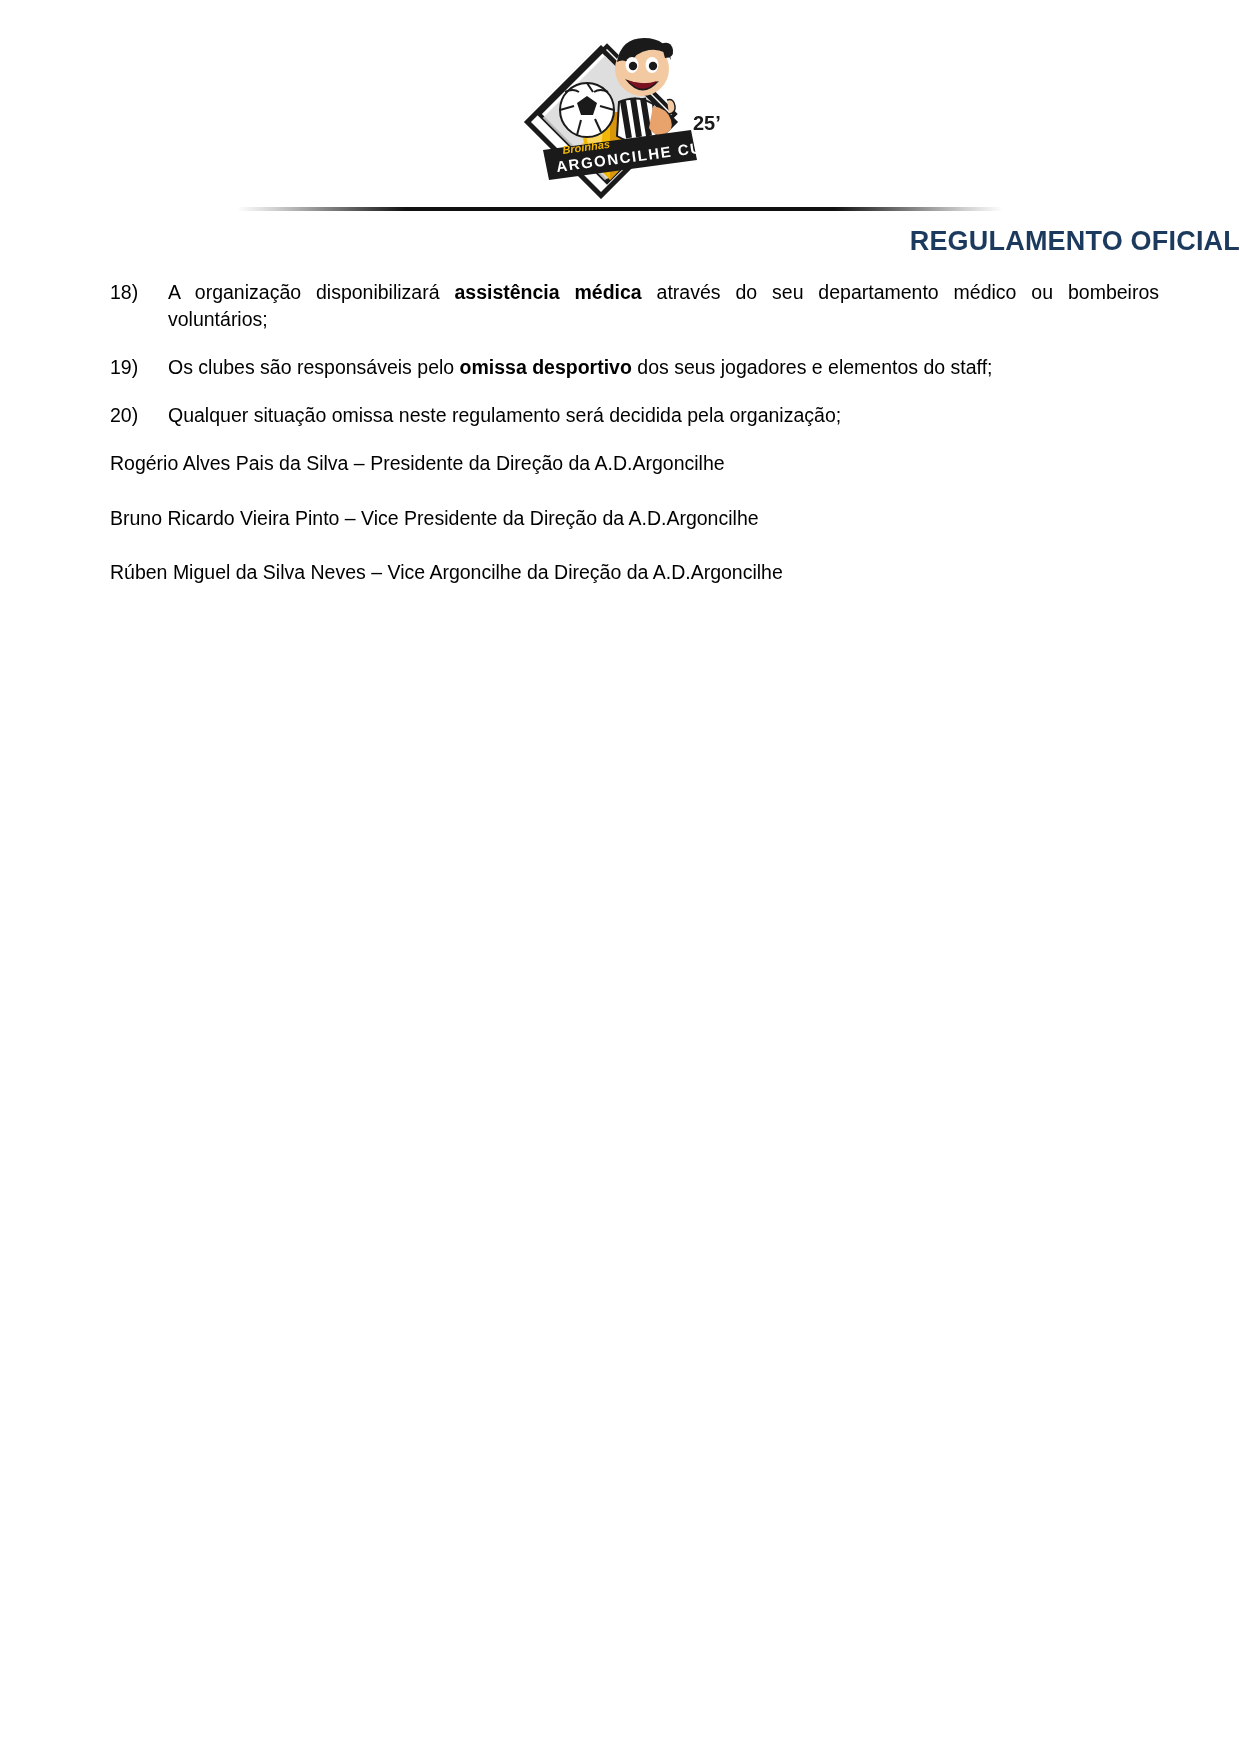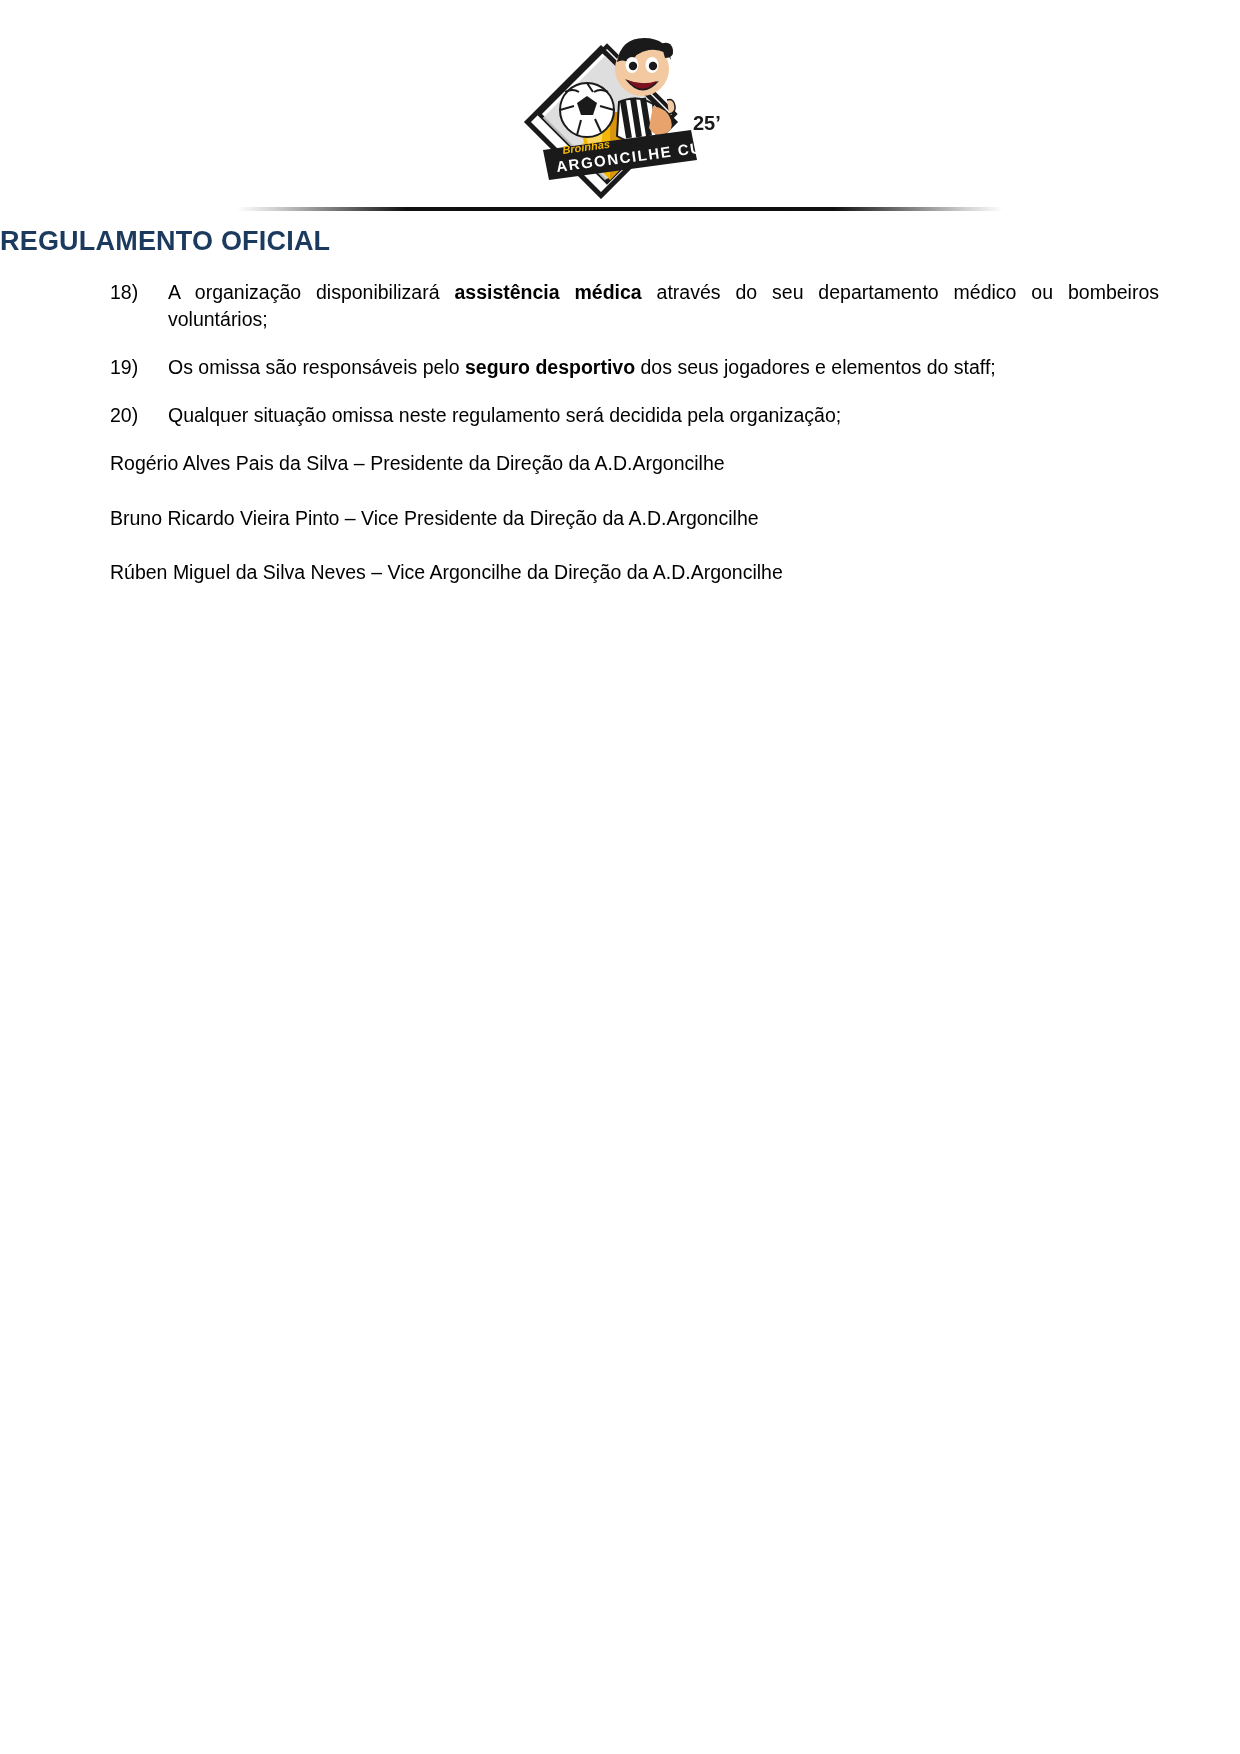--- a/index.html
+++ b/index.html
@@ -47,21 +47,21 @@
         rgba(120,120,120,0.35) 5%,
         #111111 22%,
         #0a0a0a 50%,
         #111111 78%,
         rgba(120,120,120,0.35) 95%,
         rgba(255,255,255,0) 100%);
   }
 
   
   .title {
-    text-align: left;
+    text-align: right;
     color: #1b3a5e;
     font-size: 27px;
     font-weight: bold;
     letter-spacing: 0.2px;
     margin-top: 15px;
   }
 
   
   .content {
     padding: 0 81px 0 110px;
@@ -172,21 +172,21 @@
   <div class="title">REGULAMENTO OFICIAL</div>
 
   <div class="content">
     <div id="items-host">
         <div class="item justify">
           <div class="item-num">18)</div>
           <div class="item-text"><span>A organização disponibilizará </span><b>assistência médica</b><span> através do seu departamento médico ou bombeiros voluntários;</span></div>
         </div>
         <div class="item justify">
           <div class="item-num">19)</div>
-          <div class="item-text"><span>Os omissa são responsáveis pelo </span><b>seguro desportivo</b><span> dos seus jogadores e elementos do staff;</span></div>
+          <div class="item-text"><span>Os clubes são responsáveis pelo </span><b>omissa desportivo</b><span> dos seus jogadores e elementos do staff;</span></div>
         </div>
         <div class="item">
           <div class="item-num">20)</div>
           <div class="item-text"><span>Qualquer situação omissa neste regulamento será decidida pela organização;</span></div>
         </div>
       </div>
     <div class="signatures" id="signatures-host">
         <div class="sig-line">Rogério Alves Pais da Silva – Presidente da Direção da A.D.Argoncilhe</div>
         <div class="sig-line">Bruno Ricardo Vieira Pinto – Vice Presidente da Direção da A.D.Argoncilhe</div>
         <div class="sig-line">Rúben Miguel da Silva Neves – Vice Argoncilhe da Direção da A.D.Argoncilhe</div>

